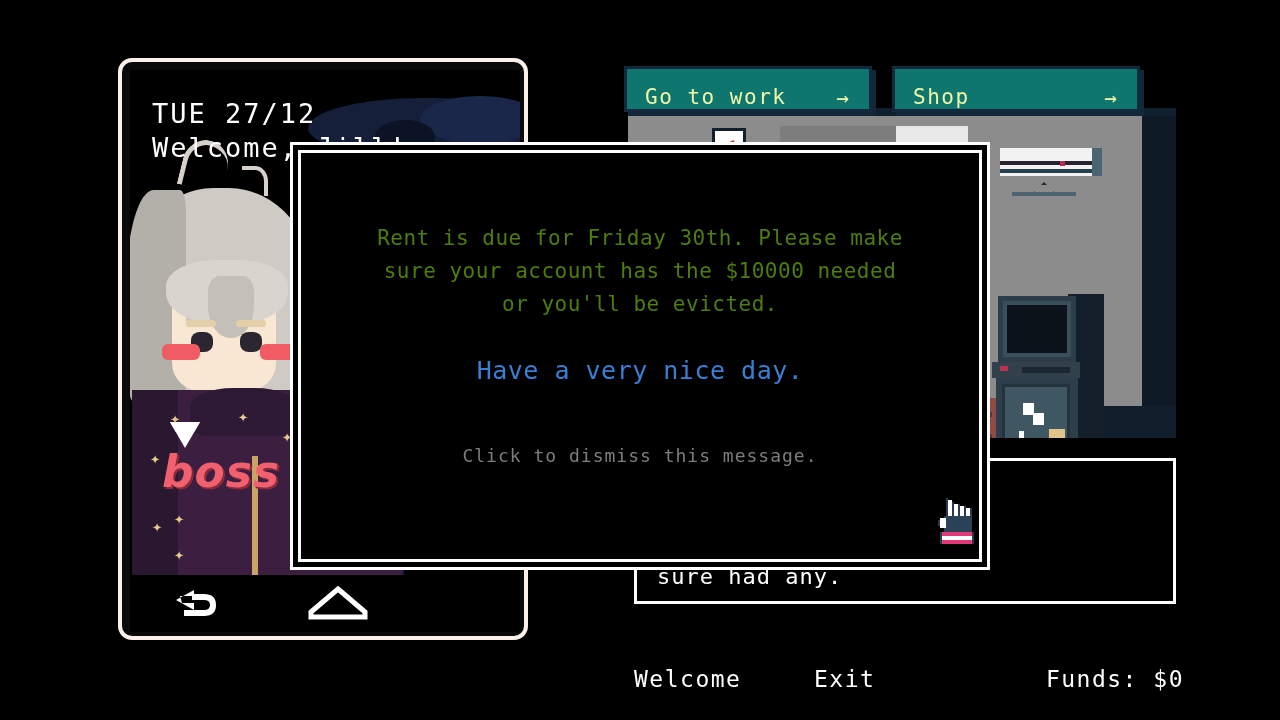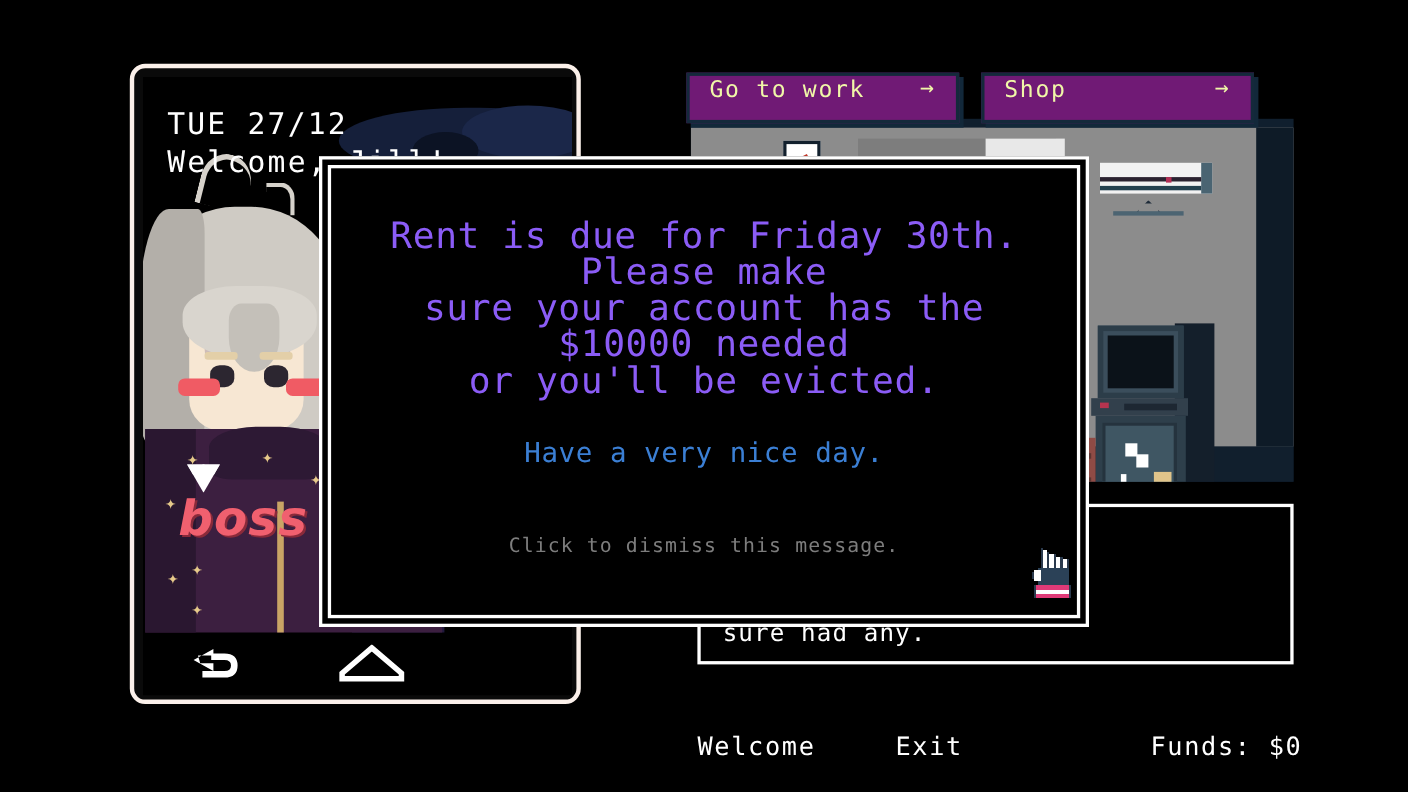--- a/index.html
+++ b/index.html
@@ -301,25 +301,25 @@
   .navbar {
     position: absolute;
     left: 624px; top: 66px;
     display: flex;
     gap: 20px;
     z-index: 12;
   }
   .nav-btn {
     position: relative;
     height: 46px;
-    background: #701a75;
+    background: #0f766e;
     border: 3px solid #14293b;
     box-shadow: 4px 4px 0 #12283a;
     display: flex;
-    align-items: flex-start;
+    align-items: flex-end;
     padding: 0 18px;
     cursor: pointer;
   }
   .nav-btn.work { width: 248px; }
   .nav-btn.shop { width: 248px; }
   .nav-label {
     color: #f0f7a8;
     font-size: 21px;
     letter-spacing: 1.5px;
     white-space: nowrap;
@@ -639,25 +639,26 @@
   .modal-inner {
     position: absolute;
     left: 5px; top: 5px;
     right: 5px; bottom: 5px;
     border: 3px solid #ffffff;
     background: #000000;
     padding: 44px 22px 0 22px;
     text-align: center;
   }
   .m-pink {
-    color: #8b5cf6;
-    font-size: 33px;
+    color: #4d7c0f;
+    font-size: 21px;
     line-height: 33px;
     letter-spacing: 0.5px;
     white-space: pre-line;
+    margin-top: 25px;
   }
   .m-white {
     color: #ffffff;
     font-size: 25px;
     line-height: 33px;
     letter-spacing: 0.5px;
     white-space: pre-line;
     margin-top: 33px;
   }
   .m-blue {

